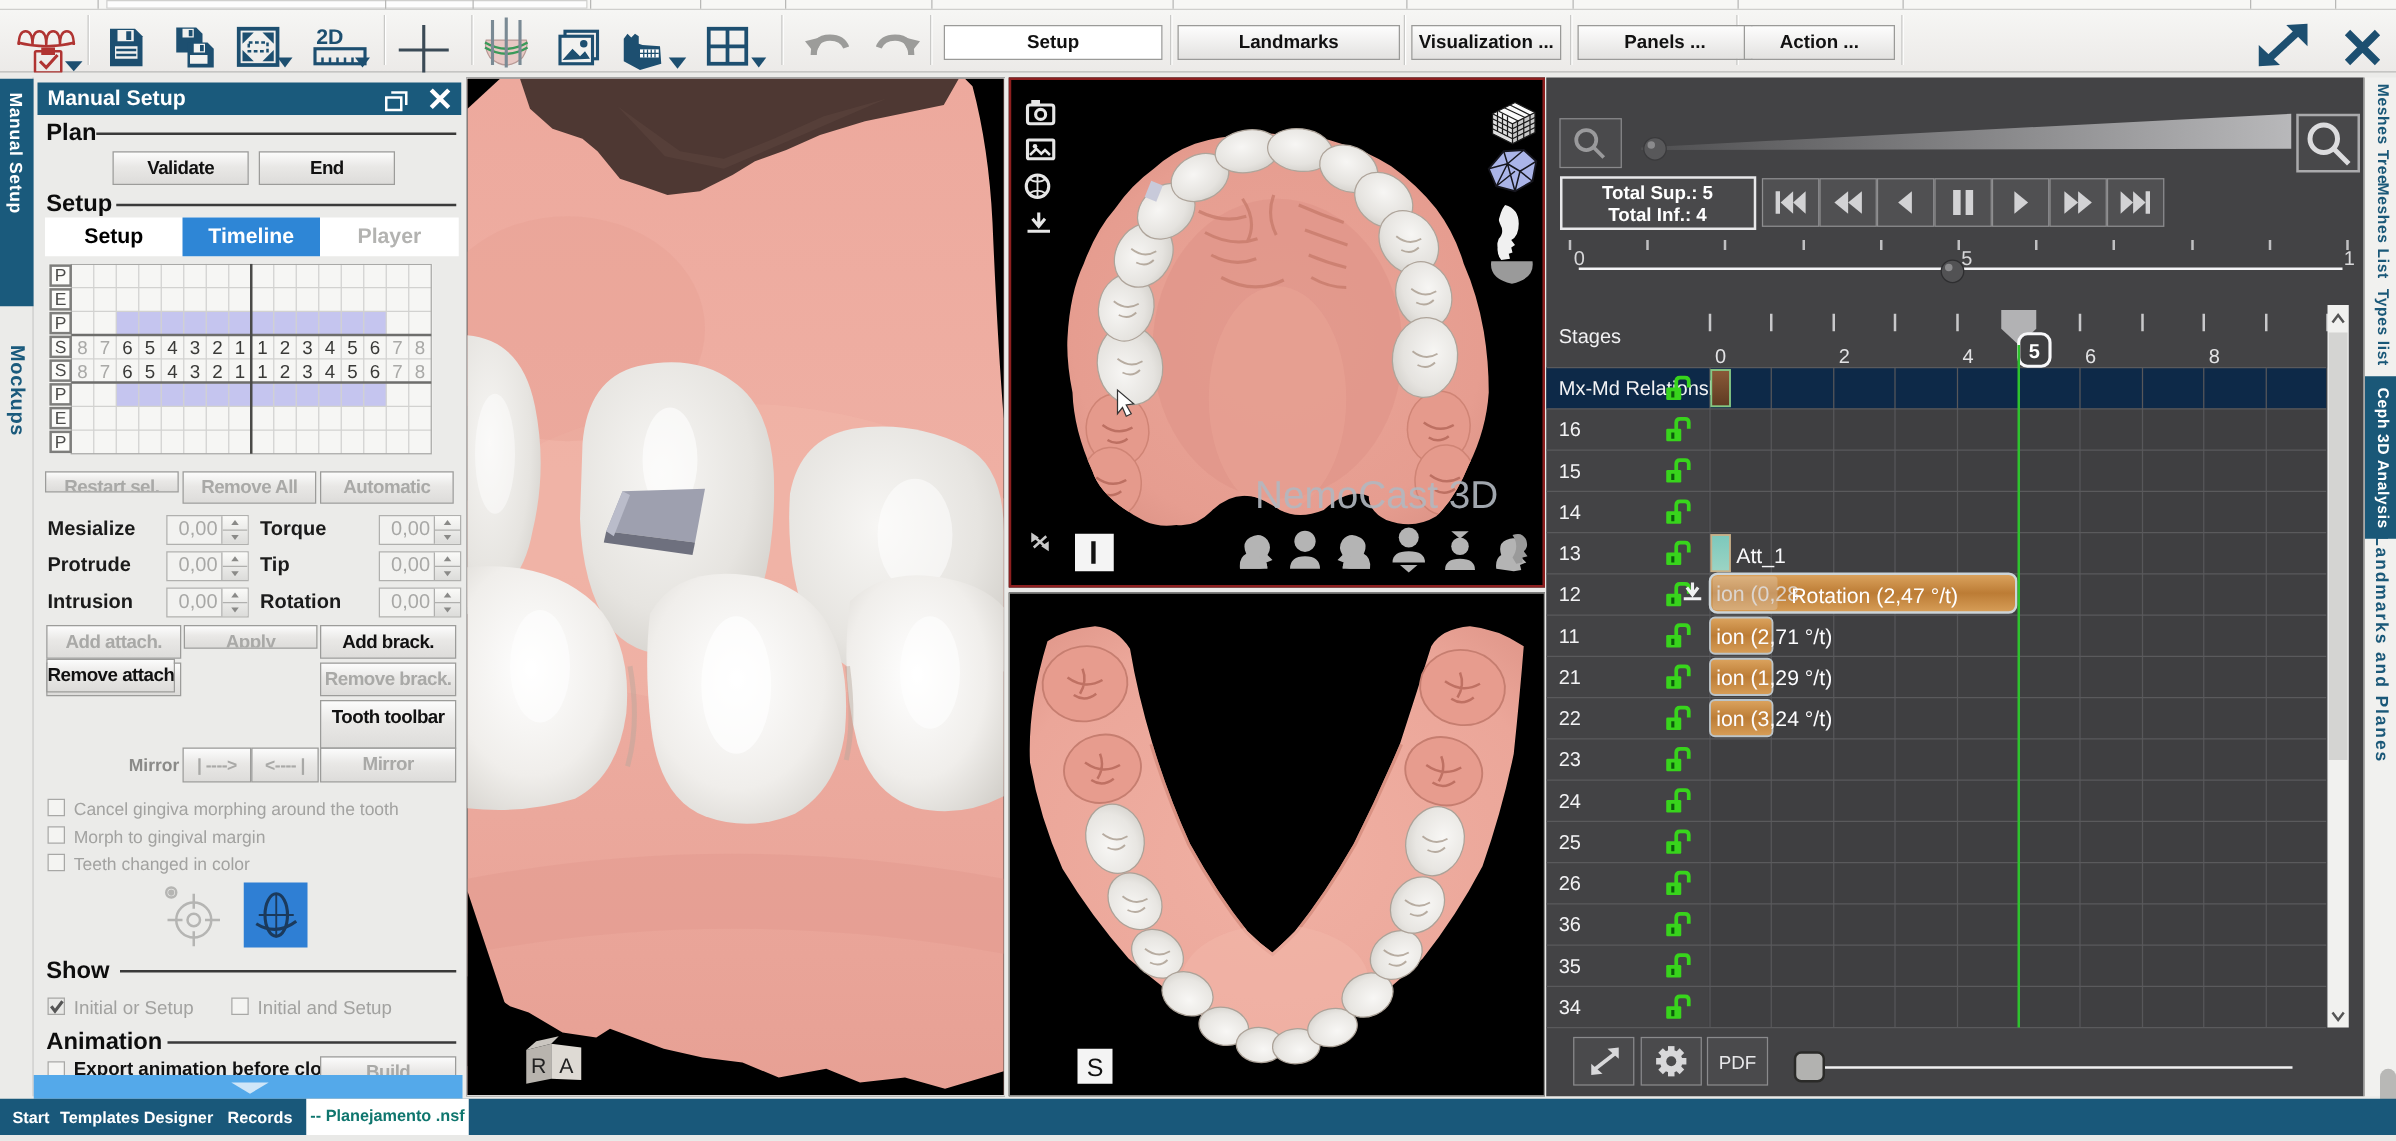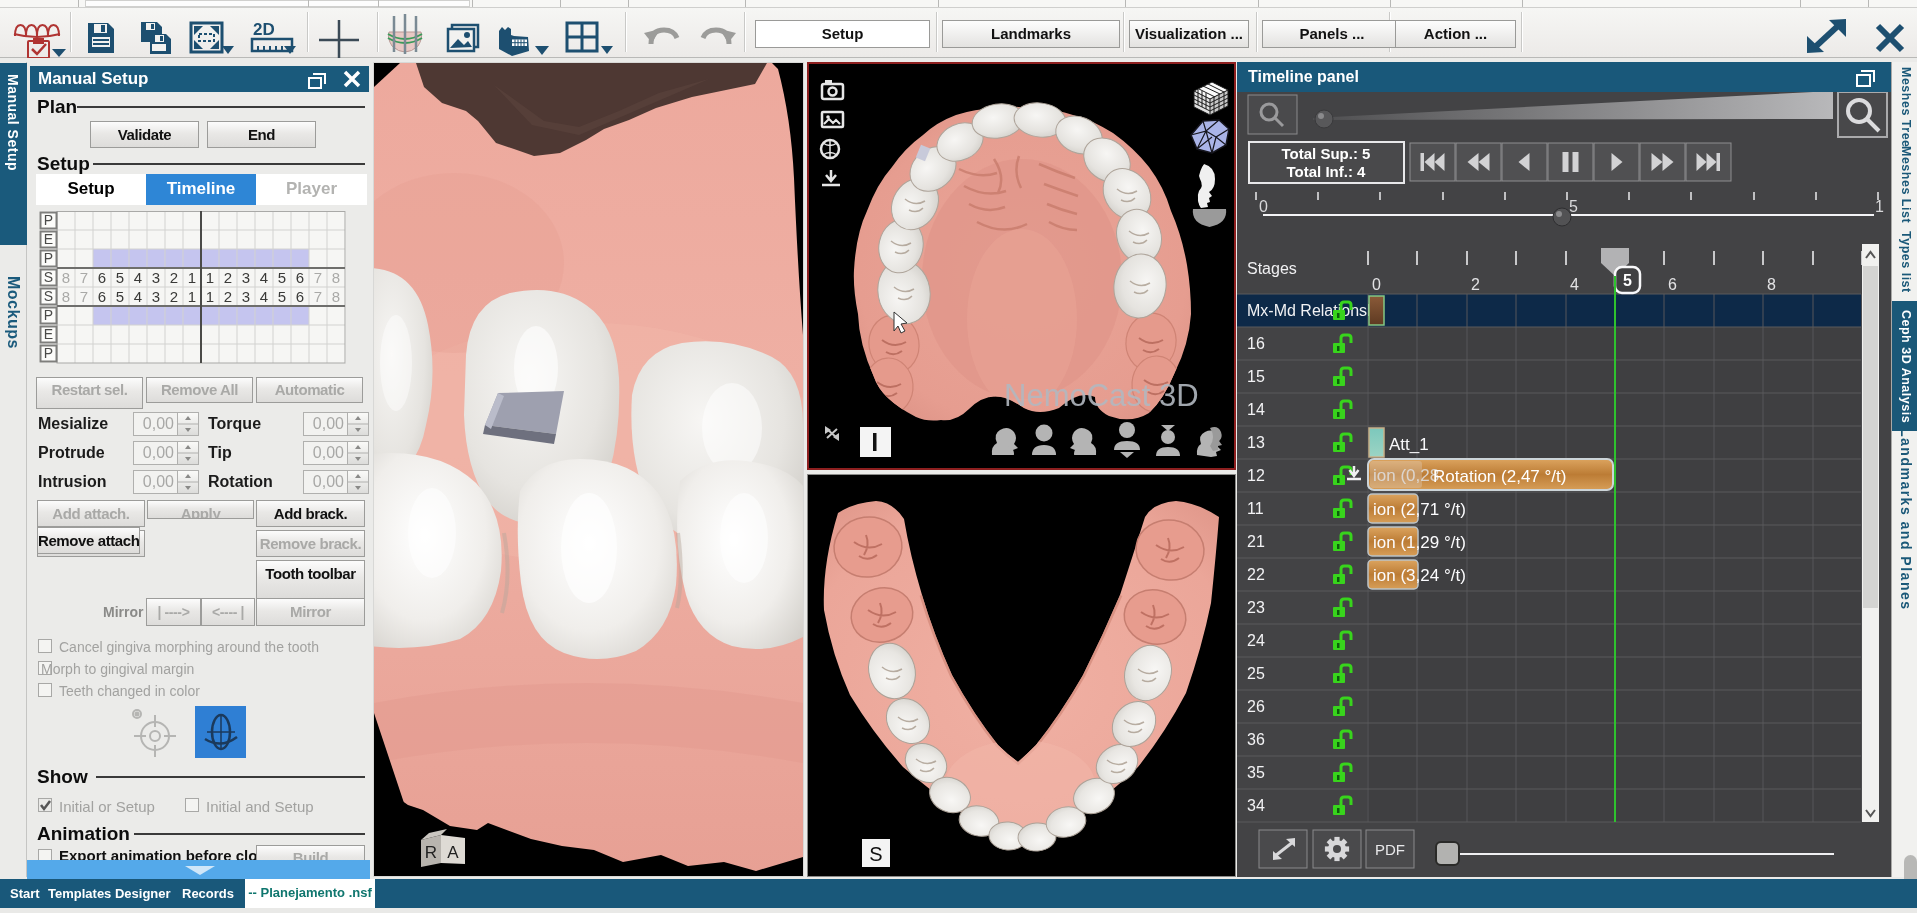--- a/index.html
+++ b/index.html
@@ -267,21 +267,21 @@
         <text x="171" y="91" text-anchor="middle" font-size="15" fill="#3a3a38" font-family="Liberation Sans">1</text>
         <text x="189" y="91" text-anchor="middle" font-size="15" fill="#3a3a38" font-family="Liberation Sans">2</text>
         <text x="207" y="91" text-anchor="middle" font-size="15" fill="#3a3a38" font-family="Liberation Sans">3</text>
         <text x="225" y="91" text-anchor="middle" font-size="15" fill="#3a3a38" font-family="Liberation Sans">4</text>
         <text x="243" y="91" text-anchor="middle" font-size="15" fill="#3a3a38" font-family="Liberation Sans">5</text>
         <text x="261" y="91" text-anchor="middle" font-size="15" fill="#3a3a38" font-family="Liberation Sans">6</text>
         <text x="279" y="91" text-anchor="middle" font-size="15" fill="#a9a9a7" font-family="Liberation Sans">7</text>
         <text x="297" y="91" text-anchor="middle" font-size="15" fill="#a9a9a7" font-family="Liberation Sans">8</text>
       </svg></div>
 
-  <div class="gbtn dis" style="left:36px;top:377px;width:107px;height:32px;line-height:24px">Restart sel.</div>
+  <div class="gbtn dis" style="left:36px;top:377px;width:107px;height:17px;line-height:24px">Restart sel.</div>
   <div class="gbtn dis" style="left:146px;top:377px;width:107px;height:26px;line-height:24px">Remove All</div>
   <div class="gbtn dis" style="left:256px;top:377px;width:107px;height:26px;line-height:24px">Automatic</div>
 
   <div class="spinlab" style="left:38px;top:415px">Mesialize</div>
   <div class="spinlab" style="left:38px;top:444px">Protrude</div>
   <div class="spinlab" style="left:38px;top:473px">Intrusion</div>
   <div class="spinlab" style="left:208px;top:415px">Torque</div>
   <div class="spinlab" style="left:208px;top:444px">Tip</div>
   <div class="spinlab" style="left:208px;top:473px">Rotation</div>
   <div class="spingrp" style="left:133px;top:412px">
@@ -336,21 +336,21 @@
   <div class="gbtn" style="left:256px;top:560px;width:109px;height:39px;line-height:25px">Tooth toolbar</div>
 
   <div class="spinlab" style="left:103px;top:604px;color:#8a8a88;font-size:14px">Mirror</div>
   <div class="gbtn dis" style="left:146px;top:598px;width:55px;height:28px;line-height:26px;font-size:14px">| ----&gt;</div>
   <div class="gbtn dis" style="left:201px;top:598px;width:54px;height:28px;line-height:26px;font-size:14px">&lt;---- |</div>
   <div class="gbtn dis" style="left:256px;top:598px;width:109px;height:28px;line-height:26px">Mirror</div>
 
   <div class="cbx" style="left:38px;top:639px"></div>
     <div class="cblab" style="left:59px;top:639px">Cancel gingiva morphing around the tooth</div>
   <div class="cbx" style="left:38px;top:661px"></div>
-    <div class="cblab" style="left:41px;top:661px">Morph to gingival margin</div>
+    <div class="cblab" style="left:59px;top:661px">Morph to gingival margin</div>
   <div class="cbx" style="left:38px;top:683px"></div>
     <div class="cblab" style="left:59px;top:683px">Teeth changed in color</div>
 
   <svg class="abs" width="60" height="56" style="left:125px;top:703px">
     <g stroke="#b5b5b3" fill="none" stroke-width="2">
       <circle cx="30" cy="33" r="14"></circle>
       <circle cx="30" cy="33" r="5"></circle>
       <path d="M30 12 v12 M30 42 v12 M9 33 h12 M39 33 h12"></path>
       <circle cx="12" cy="11" r="4"></circle>
       <circle cx="12" cy="11" r="1.5" fill="#b5b5b3"></circle>
@@ -854,25 +854,20 @@
           <rect x="87.9" y="784.4" width="5.2" height="5.2" transform="rotate(180 90.5 787.0)"></rect>
           <rect x="90.7" y="777.7" width="5.2" height="5.2" transform="rotate(225 93.3 780.3)"></rect>
           <rect x="97.4" y="774.9" width="5.2" height="5.2" transform="rotate(270 100.0 777.5)"></rect>
           <rect x="104.1" y="777.7" width="5.2" height="5.2" transform="rotate(315 106.7 780.3)"></rect>
         </g>
         <text x="153" y="793" text-anchor="middle" font-size="15" fill="#e8e8ea" font-family="Liberation Sans">PDF</text>
         <path d="M201 792 H597" stroke="#f0f0f2" stroke-width="2"></path>
         <rect x="199" y="780" width="23" height="23" rx="5" fill="#b2b2b0" stroke="#2a2a28" stroke-width="2"></rect>
       </svg>
     </div>
-  <div id="tlhdr" class="abs">Timeline panel<svg width="40" height="30" style="position:absolute;right:2px;top:0">
-        <g fill="none" stroke="#fff" stroke-width="2">
-          <path d="M12 9 h13 v11 M8 13 h13 v11 h-13 z"></path>
-        </g>
-      </svg></div>
   <div id="righttabs" class="abs">
     <div class="vtab" style="left:7px;top:5px;color:#1a5878;font-size:12.5px">Meshes Tree</div>
     <div class="vtab" style="left:7px;top:84px;color:#1a5878;font-size:12.5px">Meshes List</div>
     <div class="vtab" style="left:7px;top:169px;color:#1a5878;font-size:12.5px">Types list</div>
     <div class="abs" style="left:0;top:239px;width:26px;height:130px;background:#1a5878"></div>
     <div class="vtab" style="left:7px;top:248px;color:#fff;font-size:12.5px">Ceph 3D Analysis</div>
     <div class="vtab" style="left:6px;top:366px;color:#1a5878;font-size:14px;letter-spacing:1.5px">Landmarks and Planes</div>
     <div class="abs" style="left:12px;top:793px;width:13px;height:60px;background:#b8b8b6;border-radius:7px 7px 0 0"></div>
   </div>
   <div id="botbar" class="abs">

